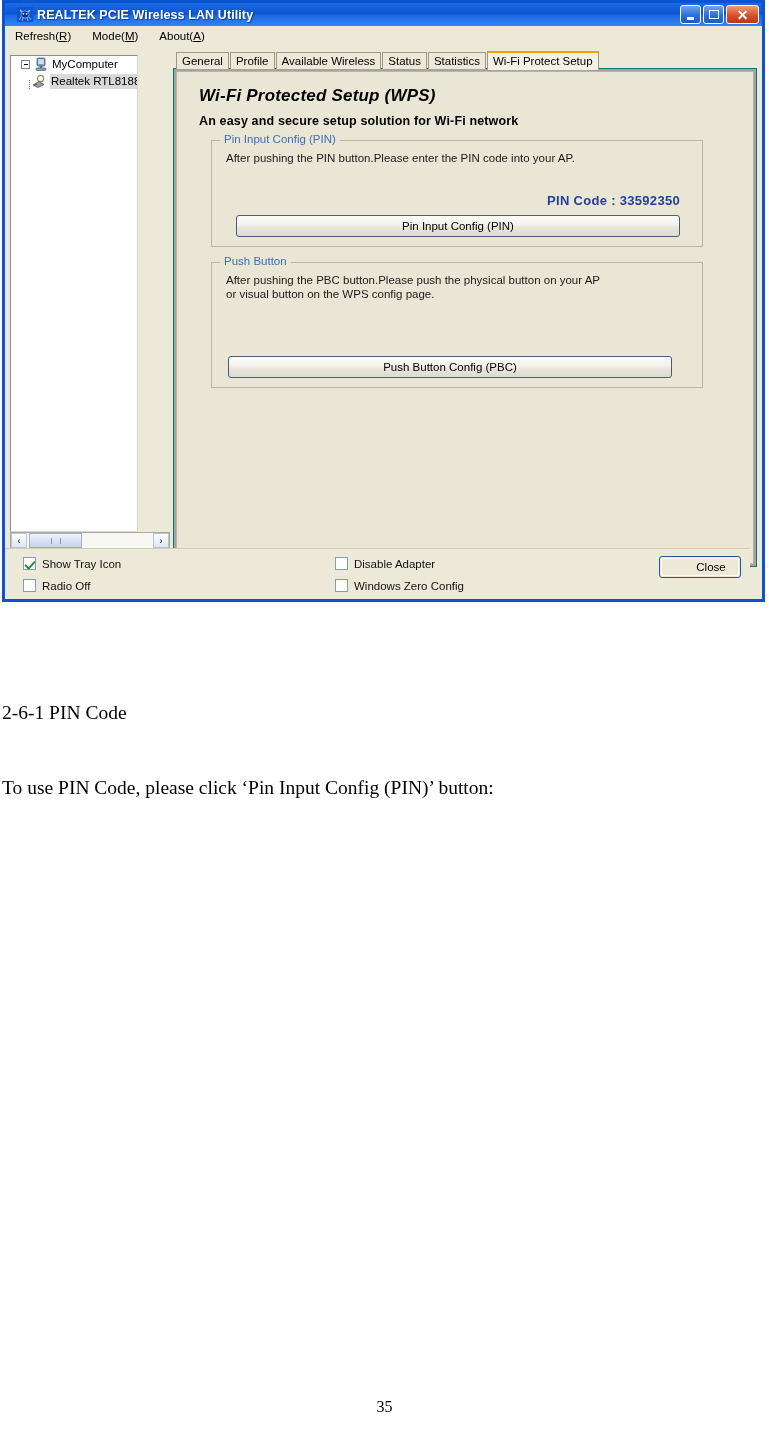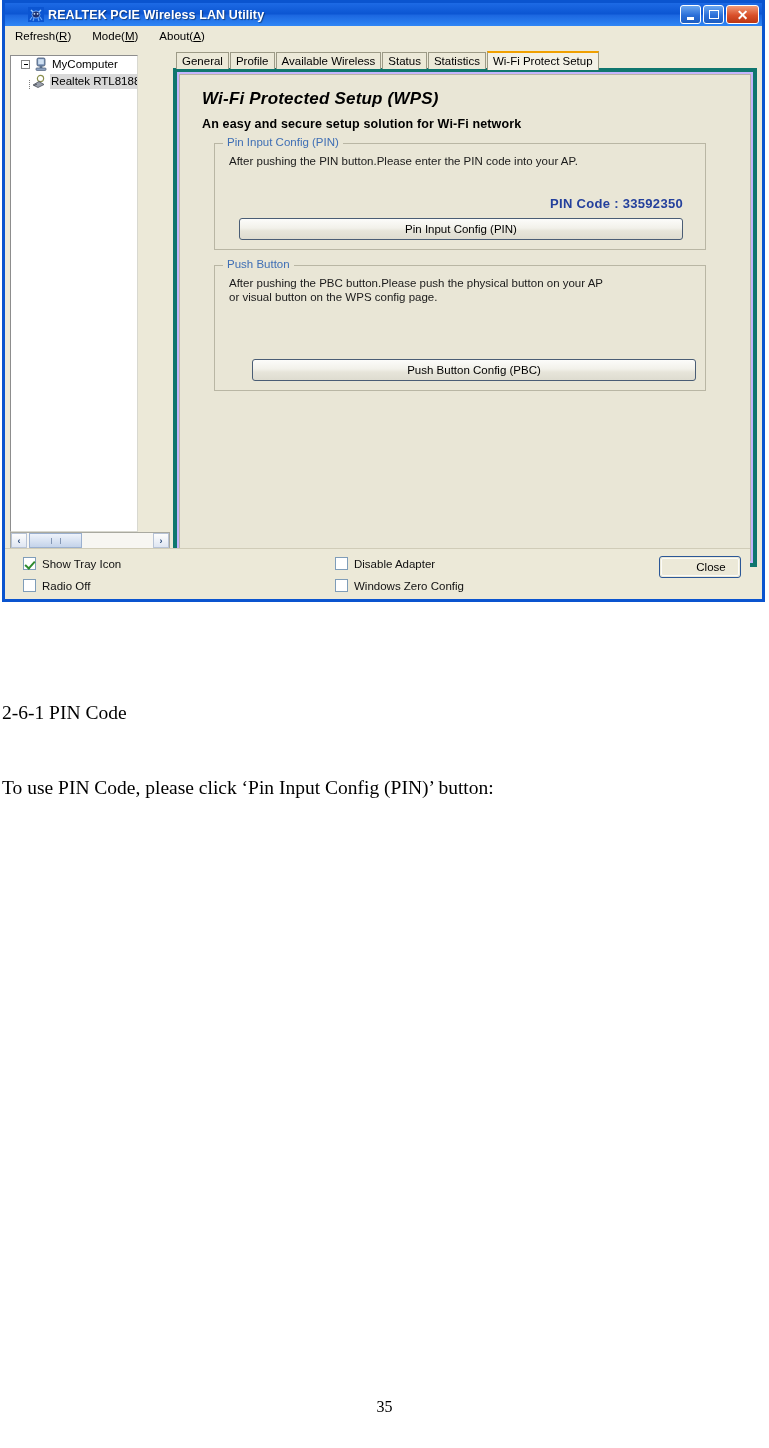--- a/index.html
+++ b/index.html
@@ -31,21 +31,21 @@
   .titlebar {
     height: 23px;
     background: linear-gradient(180deg, #1d6ae5 0%, #0b55d2 48%, #1b66e0 52%, #2f86f5 100%);
     display: flex;
     align-items: center;
     position: relative;
     border-left: 3px solid #0a54cf;
     border-right: 3px solid #0a54cf;
     border-top: 3px solid #0a54cf;
     margin: -3px -3px 0 -3px;
-    padding-left: 21px;
+    padding-left: 10px;
   }
   .tb-icon {
     width: 16px; height: 15px;
     margin: 0 4px 0 2px;
     flex: 0 0 auto;
     display: block;
   }
   .tb-title {
     color: #ffffff;
     font-size: 12.5px;
@@ -231,22 +231,22 @@
     height: 19px;
     padding-top: 2px;
     margin-bottom: -1px;
     position: relative;
     z-index: 3;
   }
   .tab-panel {
     position: absolute;
     left: 0; right: 0;
     top: 18px; bottom: 0;
-    background: #c4b5fd;
-    border: 4px solid #0f766e;
+    background: #a3a3a3;
+    border: 1px solid #0f766e;
     box-sizing: border-box;
   }
   .tab-inner {
     position: absolute;
     left: 2px; right: 2px; top: 2px; bottom: 2px;
     background: #e9e6d6;
     border: 1px solid #b8b5a3;
     box-sizing: border-box;
   }
 
@@ -478,21 +478,21 @@
             <span class="gb-legend">Pin Input Config (PIN)</span>
             <span class="gb-text" style="top:10px;">After pushing the PIN button.Please enter the PIN code into your AP.</span>
             <span class="pincode" style="top:52px;">PIN Code :  33592350</span>
             <div class="xp-button" style="left:24px; top:74px; width:444px; height:22px;">Pin Input Config (PIN)</div>
           </div>
 
           <div class="groupbox" style="left:34px; top:190px; width:492px; height:126px;">
             <span class="gb-legend">Push Button</span>
             <span class="gb-text" style="top:10px;">After pushing the PBC button.Please push the physical button on your AP</span>
             <span class="gb-text" style="top:24px;">or visual button on the WPS config page.</span>
-            <div class="xp-button" style="left:37px; top:93px; width:444px; height:22px;">Push Button Config (PBC)</div>
+            <div class="xp-button" style="left:16px; top:93px; width:444px; height:22px;">Push Button Config (PBC)</div>
           </div>
 
         </div>
       </div>
     </div>
 
     <div class="bottombar">
       <div class="cb-row" style="left:18px; top:8px;">
         <span class="cbox checked"></span>
         <span>Show Tray Icon</span>

